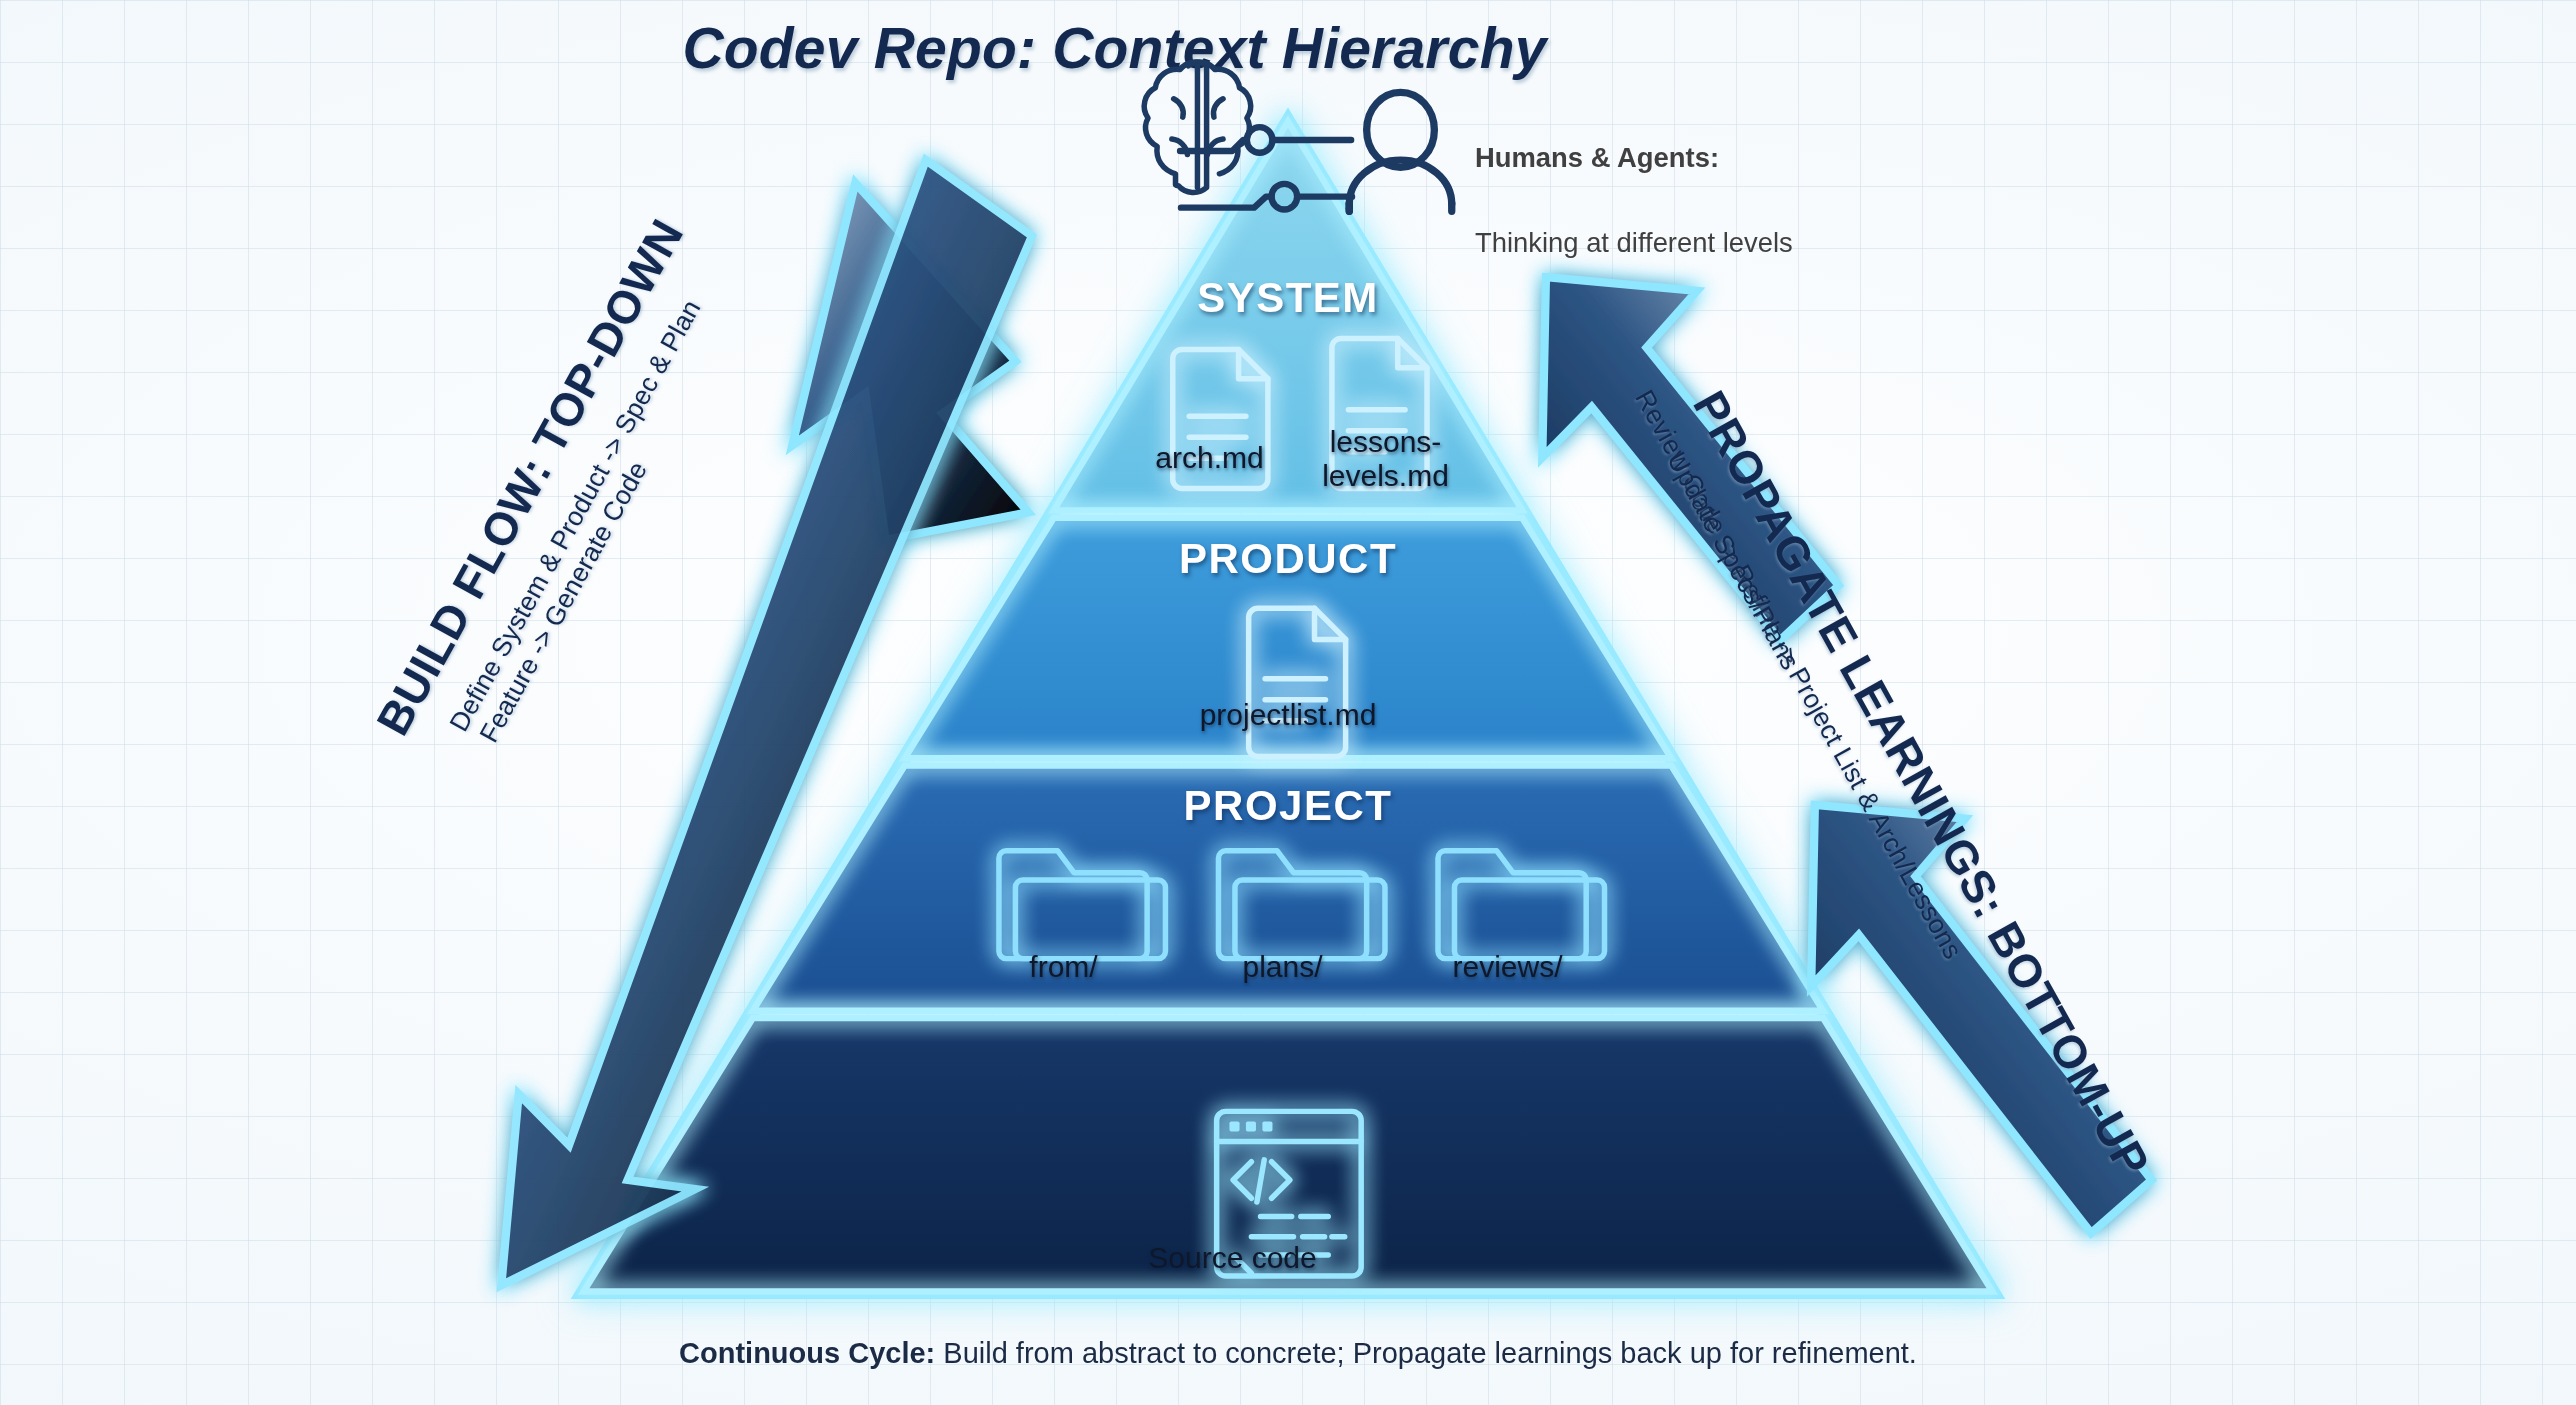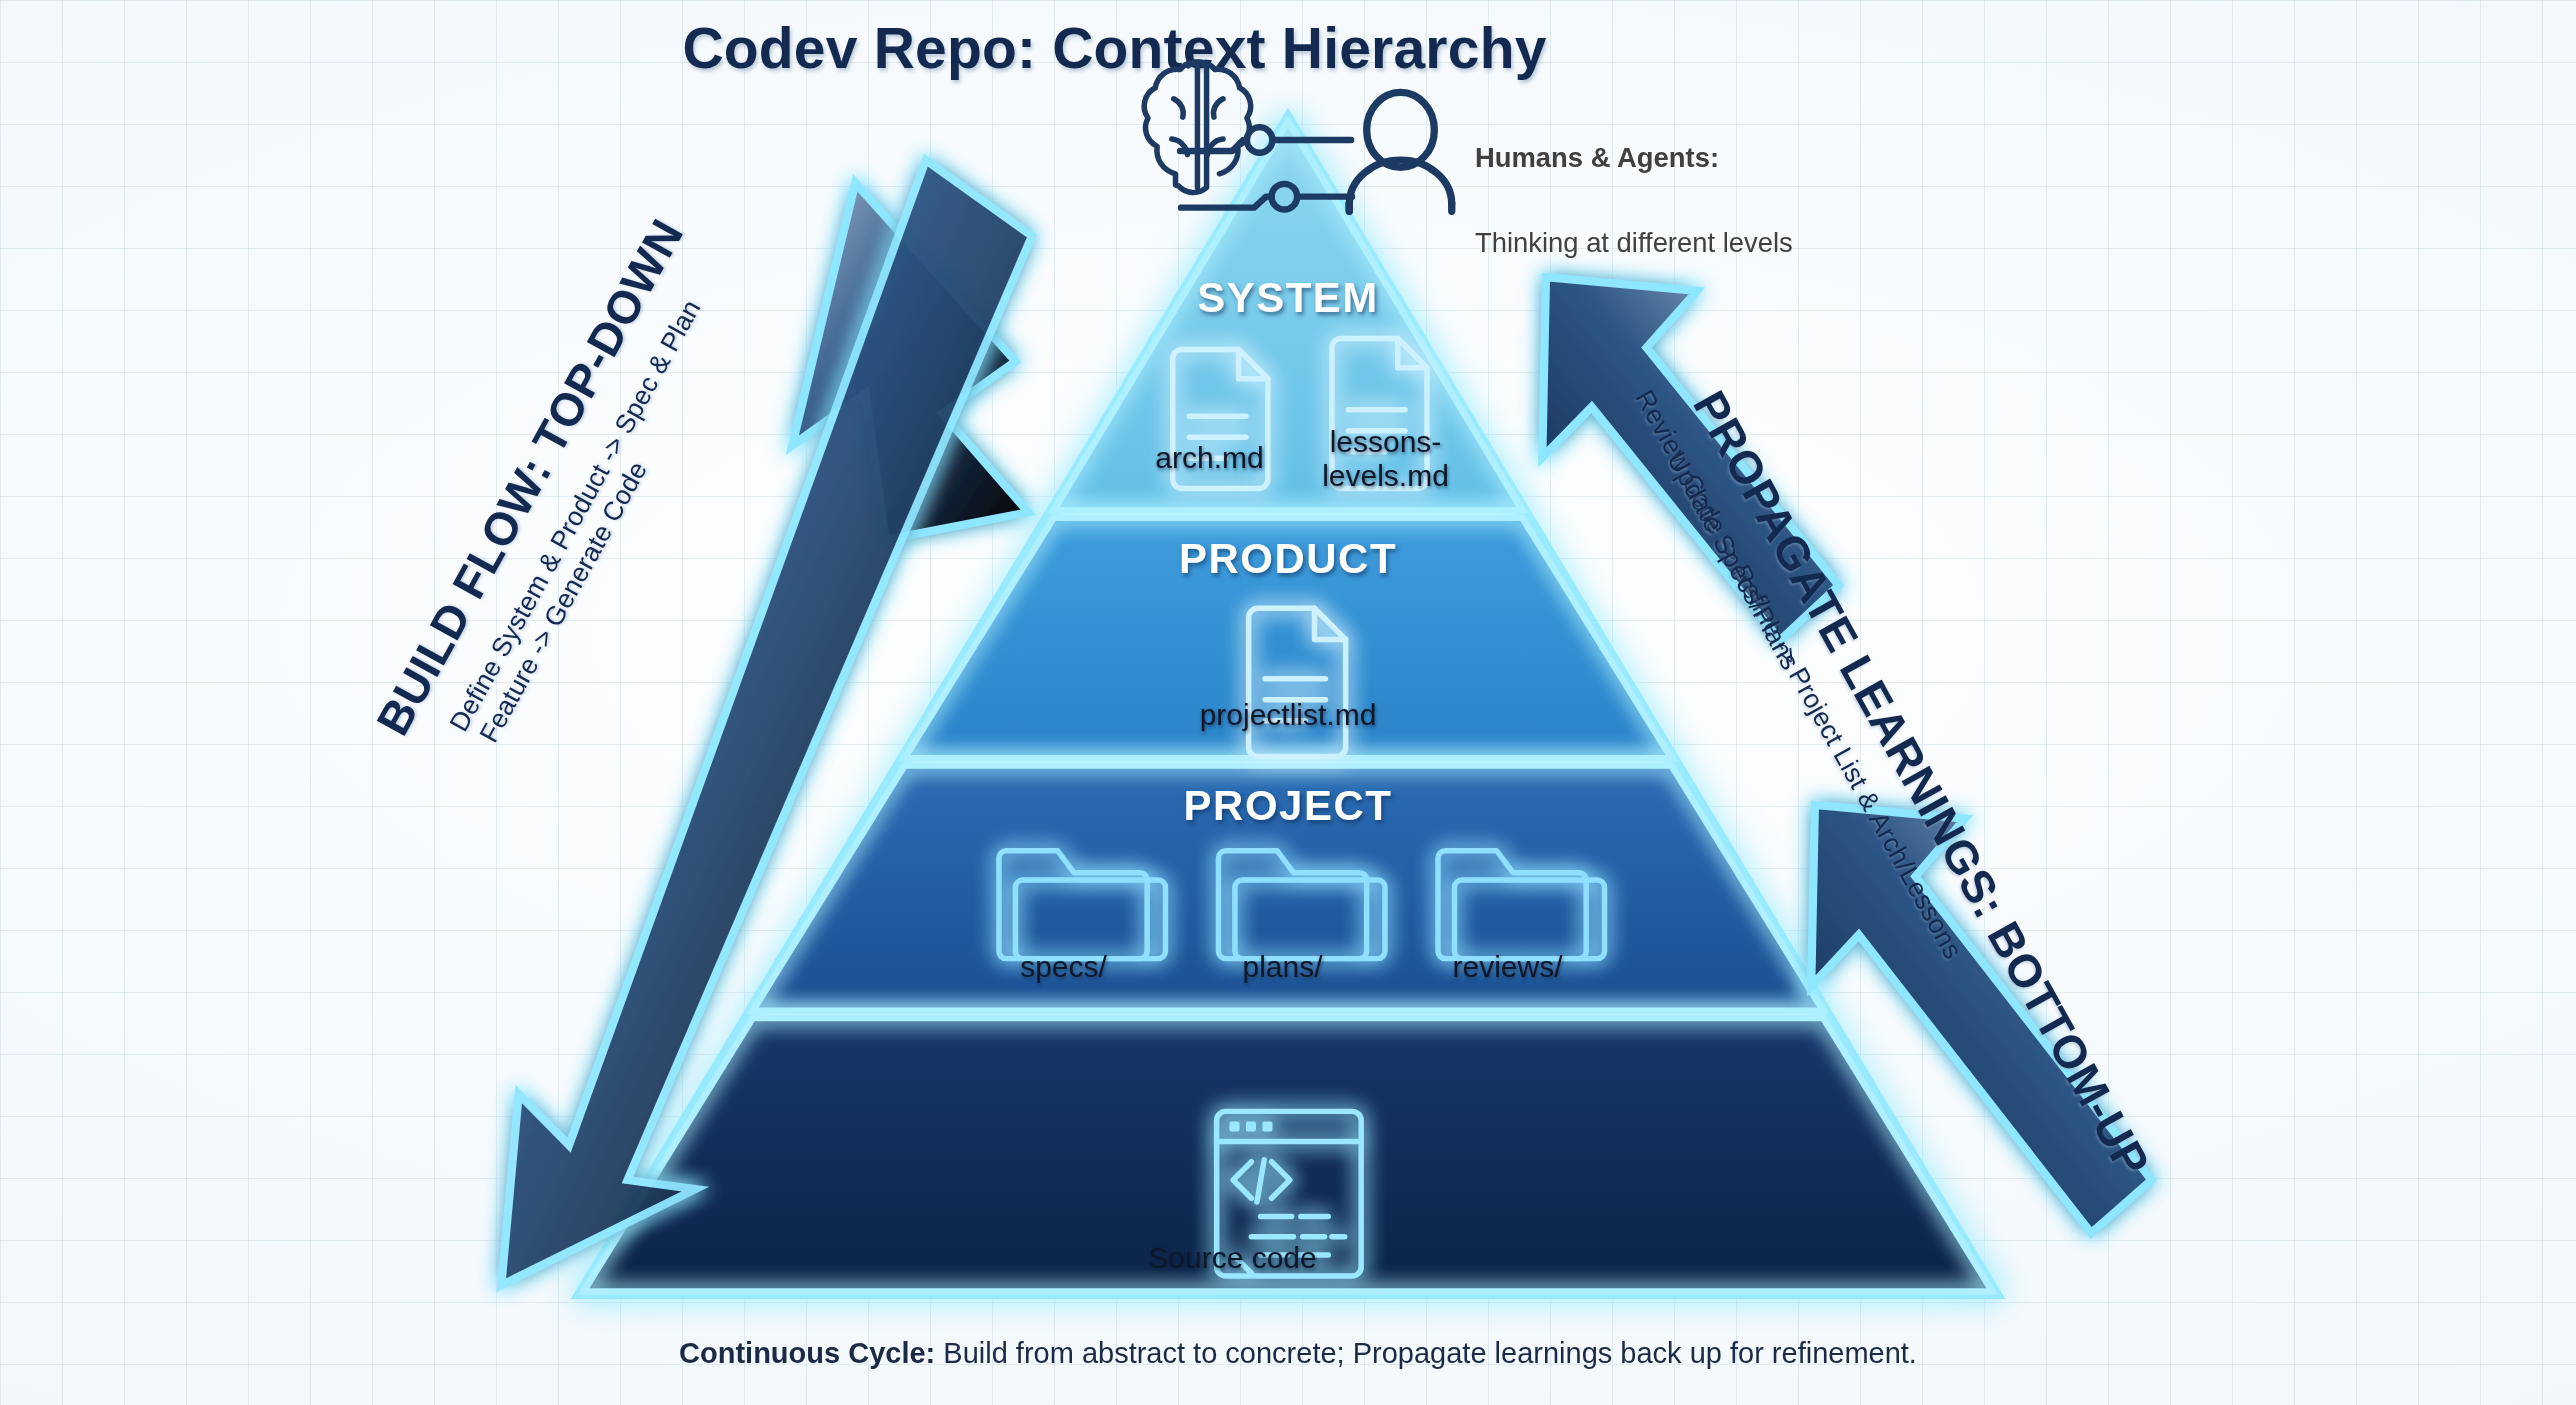--- a/index.html
+++ b/index.html
@@ -10,20 +10,21 @@
       linear-gradient(rgba(207,221,231,.55) 1.5px, transparent 1.5px) 0 0/62px 62px,
       linear-gradient(90deg, rgba(207,221,231,.55) 1.5px, transparent 1.5px) 0 0/62px 62px,
       radial-gradient(120% 90% at 50% 45%, #ffffff 0%, #f6fafd 45%, #eef5fa 100%);
   }
   #stage{position:absolute;inset:0;}
   svg.layer{position:absolute;left:0;top:0;width:2576px;height:1405px;overflow:visible;}
   .title{
     position:absolute;left:0;top:14.6px;width:2229px;text-align:center;
     font-size:57px;font-weight:bold;color:#13294f;letter-spacing:0.2px;
     text-shadow:1.8px 2.7px 3.7px rgba(120,150,175,.45);
+    font-style:italic;
   }
   .tier-label{
     position:absolute;text-align:center;color:#ffffff;font-weight:bold;
     text-shadow:1.8px 2.7px 4.6px rgba(10,40,80,.55);letter-spacing:1.5px;
   }
   .item-label{
     position:absolute;text-align:center;color:#0f172a;font-size:30px;line-height:1.12;
     text-shadow:0.9px 1.8px 3.7px rgba(8,35,70,.6);
   }
   .hdr-txt{position:absolute;color:#404040;}
@@ -216,21 +217,21 @@
   <div class="tier-label" style="left:1105px;top:274px;width:366px;font-size:42px;">SYSTEM</div>
   <div class="tier-label" style="left:1105px;top:535px;width:366px;font-size:42px;">PRODUCT</div>
   <div class="tier-label" style="left:1105px;top:782px;width:366px;font-size:42px;">PROJECT</div>
 
   <div class="item-label" style="left:1127px;top:441px;width:165px;">arch.md</div>
   <div class="item-label" id="lessons-lbl" style="left:1285px;top:425px;width:201px;white-space:pre-line;">lessons-
 levels.md</div>
 
   <div class="item-label" style="left:1178px;top:698px;width:220px;">projectlist.md</div>
 
-  <div class="item-label" style="left:981px;top:950px;width:165px;">specs/</div>
+  <div class="item-label" style="left:981px;top:950px;width:165px;">from/</div>
   <div class="item-label" style="left:1200px;top:950px;width:165px;">plans/</div>
   <div class="item-label" style="left:1416px;top:950px;width:183px;">reviews/</div>
 
   <div class="item-label" style="left:1132px;top:1241px;width:201px;">Source code</div>
 
   <div class="diag diag-main left-main">BUILD FLOW: TOP-DOWN</div>
   <div class="diag diag-sub left-sub1">Define System &amp; Product -&gt; Spec &amp; Plan</div>
   <div class="diag diag-sub left-sub2">Feature -&gt; Generate Code</div>
 
   <div class="diag diag-main right-main">PROPAGATE LEARNINGS: BOTTOM-UP</div>

